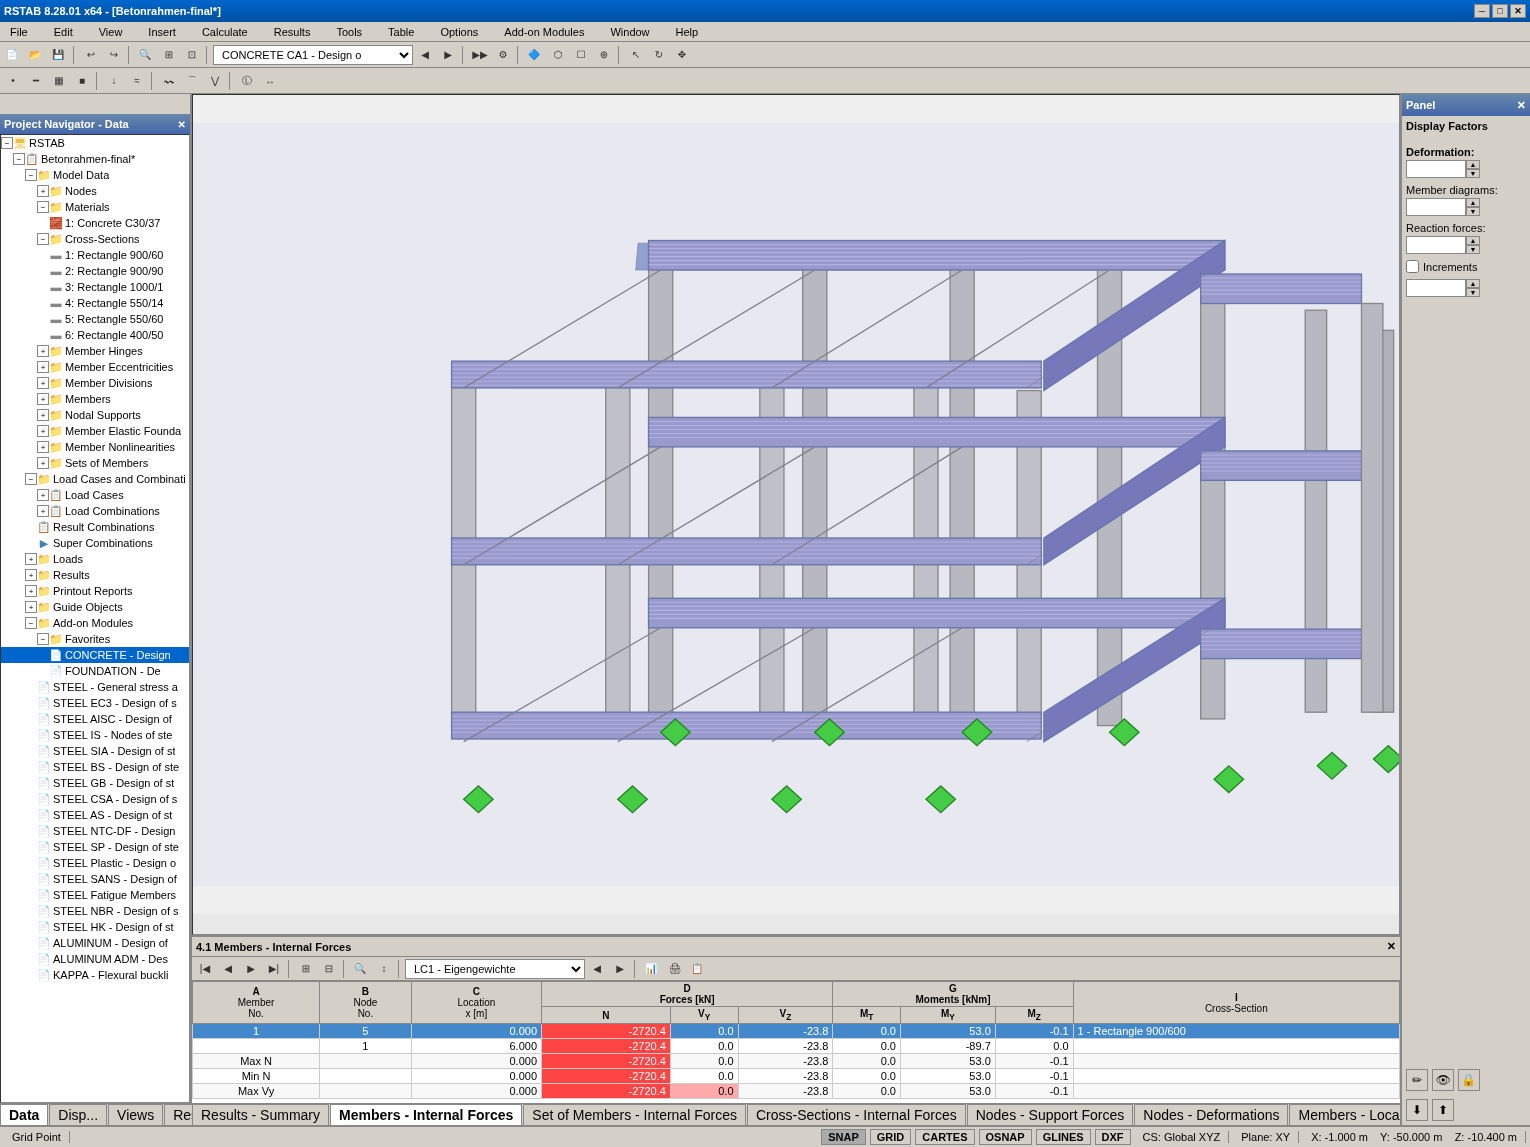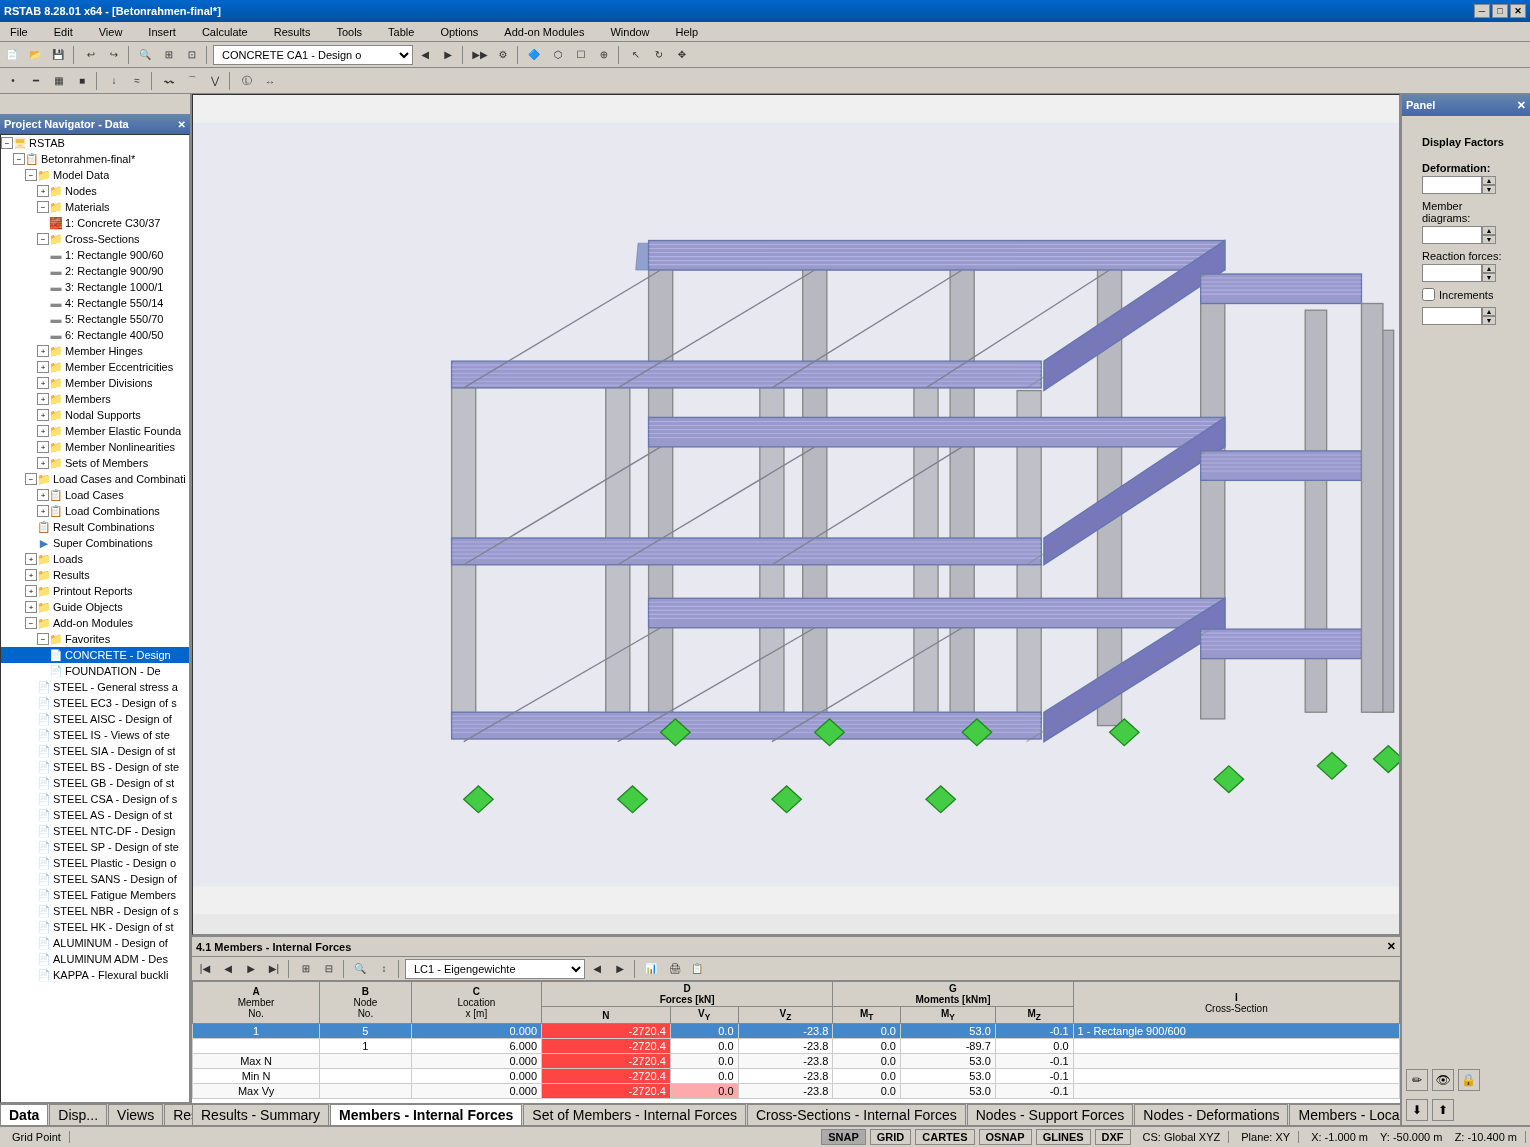--- a/index.html
+++ b/index.html
@@ -248,21 +248,21 @@
       background: linear-gradient(to bottom, #6688aa, #4466aa);
       color: white;
       display: flex;
       align-items: center;
       padding: 11px 4px;
       font-size: 11px;
       font-weight: bold;
       justify-content: space-between;
     }
     .display-factors {
-      padding: 20px;
+      padding: 4px;
       font-size: 11px;
     }
     .df-label { font-weight: bold; font-size: 11px; margin-bottom: 2px; }
     .df-row { display: flex; align-items: center; margin-bottom: 6px; }
     .df-field {
       background: white;
       border: 1px solid #888;
       height: 18px;
       width: 60px;
       font-size: 11px;
@@ -480,21 +480,21 @@
           <span class="tree-indent"></span>
         <span class="tree-icon" style="color:#888">▬</span>
         <span class="tree-label">4: Rectangle 550/14</span>
       </div>
       <div class="tree-node">
         <span class="tree-indent"></span>
           <span class="tree-indent"></span>
           <span class="tree-indent"></span>
           <span class="tree-indent"></span>
         <span class="tree-icon" style="color:#888">▬</span>
-        <span class="tree-label">5: Rectangle 550/70</span>
+        <span class="tree-label">5: Rectangle 550/60</span>
       </div>
       <div class="tree-node">
         <span class="tree-indent"></span>
           <span class="tree-indent"></span>
           <span class="tree-indent"></span>
           <span class="tree-indent"></span>
         <span class="tree-icon" style="color:#888">▬</span>
         <span class="tree-label">6: Rectangle 400/50</span>
       </div>
 
@@ -694,21 +694,21 @@
           <span class="tree-indent"></span>
           <span class="tree-indent"></span>
         <span class="tree-icon" style="color:#4080c0">📄</span>
         <span class="tree-label">STEEL AISC - Design of</span>
       </div>
       <div class="tree-node">
         <span class="tree-indent"></span>
           <span class="tree-indent"></span>
           <span class="tree-indent"></span>
         <span class="tree-icon" style="color:#4080c0">📄</span>
-        <span class="tree-label">STEEL IS - Views of ste</span>
+        <span class="tree-label">STEEL IS - Nodes of ste</span>
       </div>
       <div class="tree-node">
         <span class="tree-indent"></span>
           <span class="tree-indent"></span>
           <span class="tree-indent"></span>
         <span class="tree-icon" style="color:#4080c0">📄</span>
         <span class="tree-label">STEEL SIA - Design of st</span>
       </div>
       <div class="tree-node">
         <span class="tree-indent"></span>

